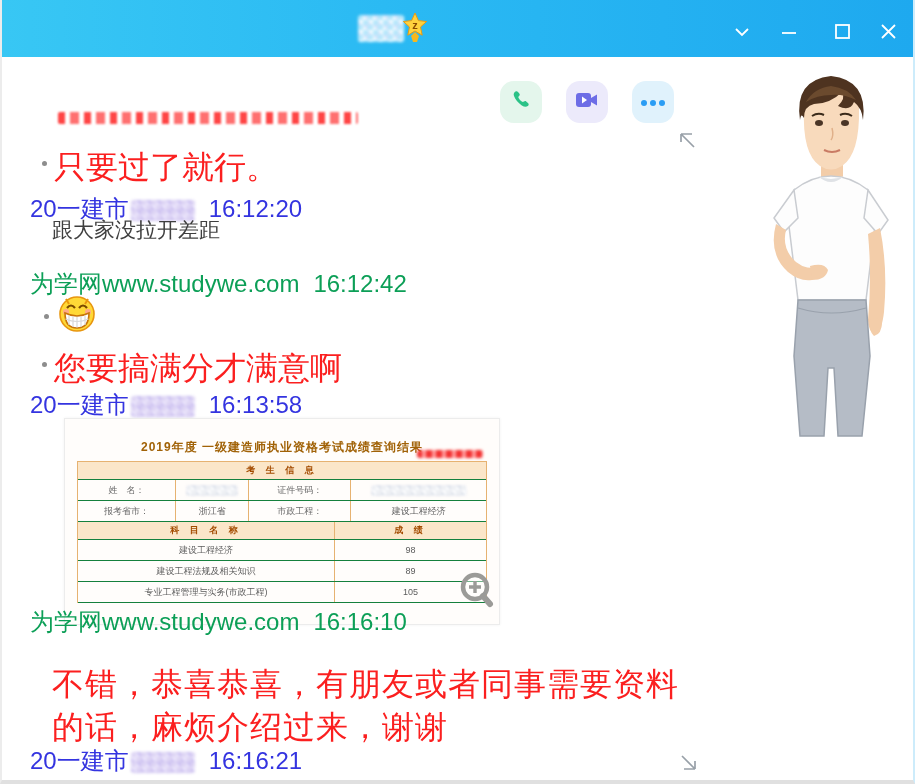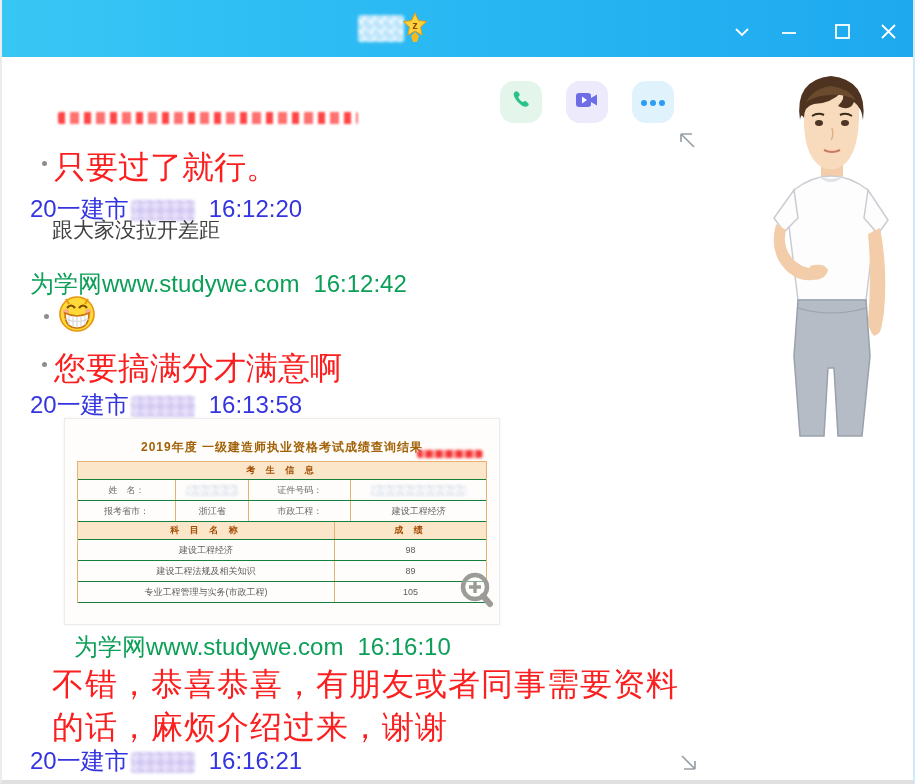--- a/index.html
+++ b/index.html
@@ -249,21 +249,21 @@
   </div>
 
   <span class="abs" style="left:455px; top:570px;">
     <svg width="40" height="42" viewBox="0 0 40 42">
       <circle cx="18" cy="17" r="12" fill="rgba(255,255,255,.4)" stroke="#9b9b98" stroke-width="4.5"></circle>
       <path d="M12 17 H24 M18 11 V23" stroke="#9b9b98" stroke-width="3.4"></path>
       <path d="M26 26 L33 34" stroke="#9b9b98" stroke-width="6" stroke-linecap="round"></path>
     </svg>
   </span>
 
-  <div class="abs sender sender-green" style="left:28px; top:631px;margin-left:44px;">
+  <div class="abs sender sender-green" style="left:28px; top:606px;">
     <span>为学网www.studywe.com</span><span class="time">16:16:10</span>
   </div>
 
   <div class="abs msg-red" style="left:50px; top:663px; width:634px; white-space:normal; line-height:43px; letter-spacing:1px;">不错，恭喜恭喜，有朋友或者同事需要资料的话，麻烦介绍过来，谢谢</div>
 
   <div class="abs sender sender-blue" style="left:28px; top:745px;">
     <span>20一建市</span><span class="chip chip-inline" style="width:64px; height:21px; margin-left:2px;"></span><span class="time">16:16:21</span>
   </div>
 
   <span class="abs arrow-icon" style="left:676px; top:753px;">

